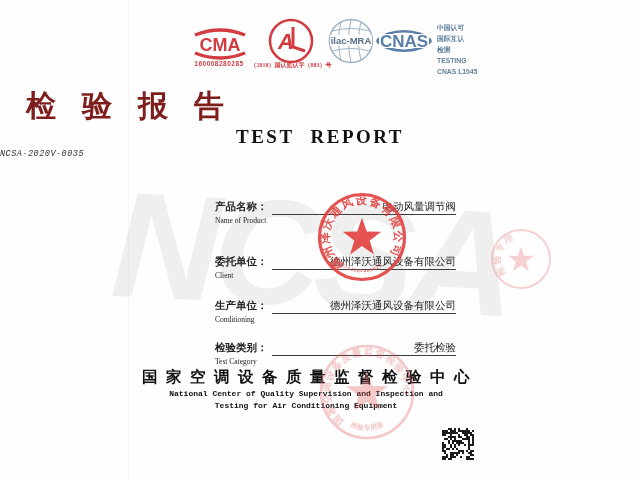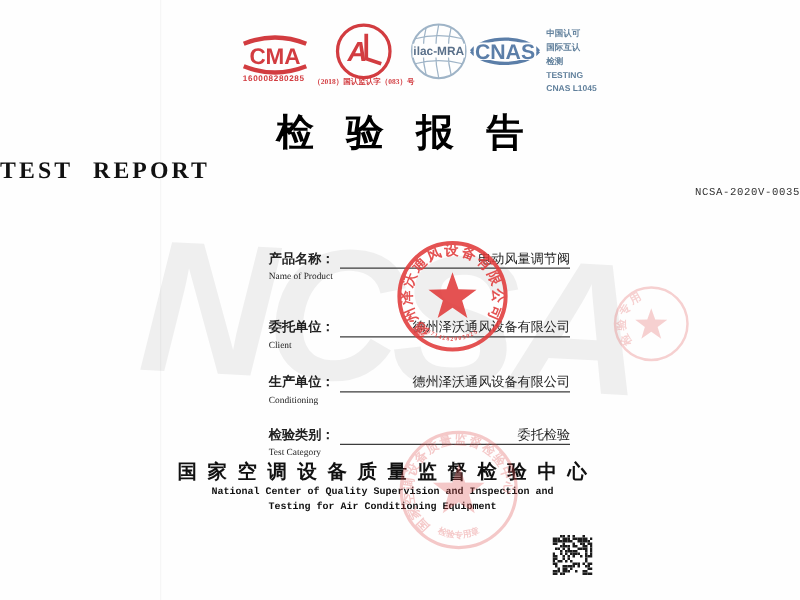--- a/index.html
+++ b/index.html
@@ -13,23 +13,23 @@
   .watermark{
     position:absolute;left:112px;top:168px;font-family:"Liberation Sans",sans-serif;
     font-size:150px;font-weight:bold;font-style:italic;letter-spacing:-7px;
     color:rgba(60,60,70,0.08);transform:rotate(3deg);white-space:nowrap;user-select:none;
   }
   
   .cma-num{left:186px;top:60px;width:66px;text-align:center;font-size:6.5px;color:#d23c40;font-family:"Liberation Sans",sans-serif;font-weight:bold;letter-spacing:.5px;}
   .cal-cap{left:247px;top:61px;width:88px;text-align:center;font-size:6px;color:#d23c40;font-weight:bold;}
   .accred{left:437px;top:22px;font-family:"Liberation Sans",sans-serif;font-size:6.8px;font-weight:bold;color:#61809c;line-height:11px;}
   
-  .title-zh{left:0;right:0;top:86px;text-align:center;font-size:30px;font-weight:bold;letter-spacing:26px;margin-left:26px;color:#000000;}
-  .title-en{left:0;right:0;top:126px;text-align:left;font-size:19px;font-weight:600;letter-spacing:2.5px;word-spacing:9px;color:#111;}
-  .report-no{left:0;right:0;top:149px;text-align:right;font-family:"Liberation Mono",monospace;font-size:8.5px;color:#333;letter-spacing:.5px;}
+  .title-zh{left:0;right:0;top:86px;font-size:30px;font-weight:bold;letter-spacing:26px;margin-left:26px;color:#7f1d1d;}
+  .title-en{left:0;right:0;top:126px;text-align:center;font-size:19px;font-weight:600;letter-spacing:2.5px;word-spacing:9px;color:#111;}
+  .report-no{left:0;right:0;top:149px;text-align:left;font-family:"Liberation Mono",monospace;font-size:8.5px;color:#333;letter-spacing:.5px;font-style:italic;}
   
   .frow{position:absolute;left:0;top:0;width:640px;height:30px;margin-top:16px;}
   .f-zh{position:absolute;left:215px;top:1px;font-size:10.5px;font-weight:600;color:#222;}
   .f-value{position:absolute;left:272px;top:1px;width:184px;text-align:right;font-size:10.5px;color:#222;}
   .f-line{position:absolute;left:272px;top:15px;width:184px;border-top:1px solid #3c3c3c;}
   .f-en{position:absolute;left:215px;top:17px;font-size:7.5px;color:#222;}
   
   .footer-zh{left:0;right:0;top:367px;text-align:center;font-size:15.5px;font-weight:bold;letter-spacing:8.5px;margin-left:-20px;color:#111;}
   .footer-en{left:0;right:0;text-align:center;font-family:"Liberation Mono",monospace;font-size:8px;font-weight:bold;color:#111;transform:translateX(-14px);}
   .fe1{top:389px;} .fe2{top:401px;}

